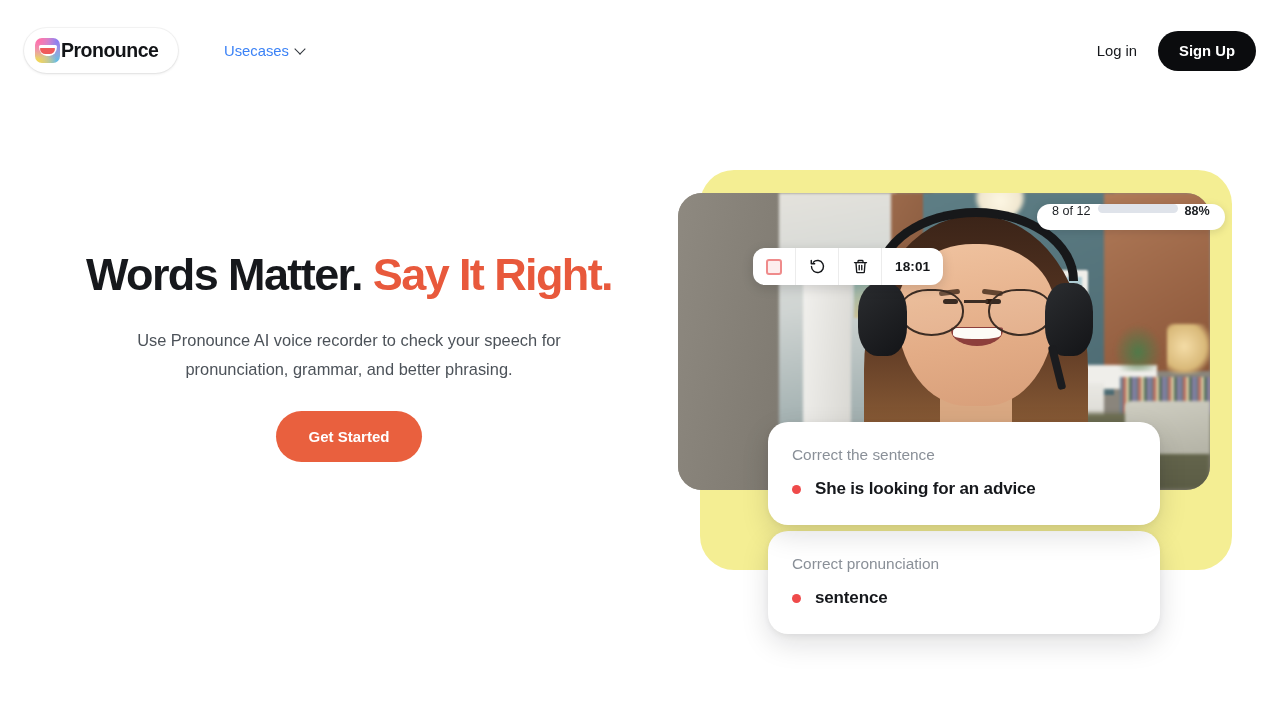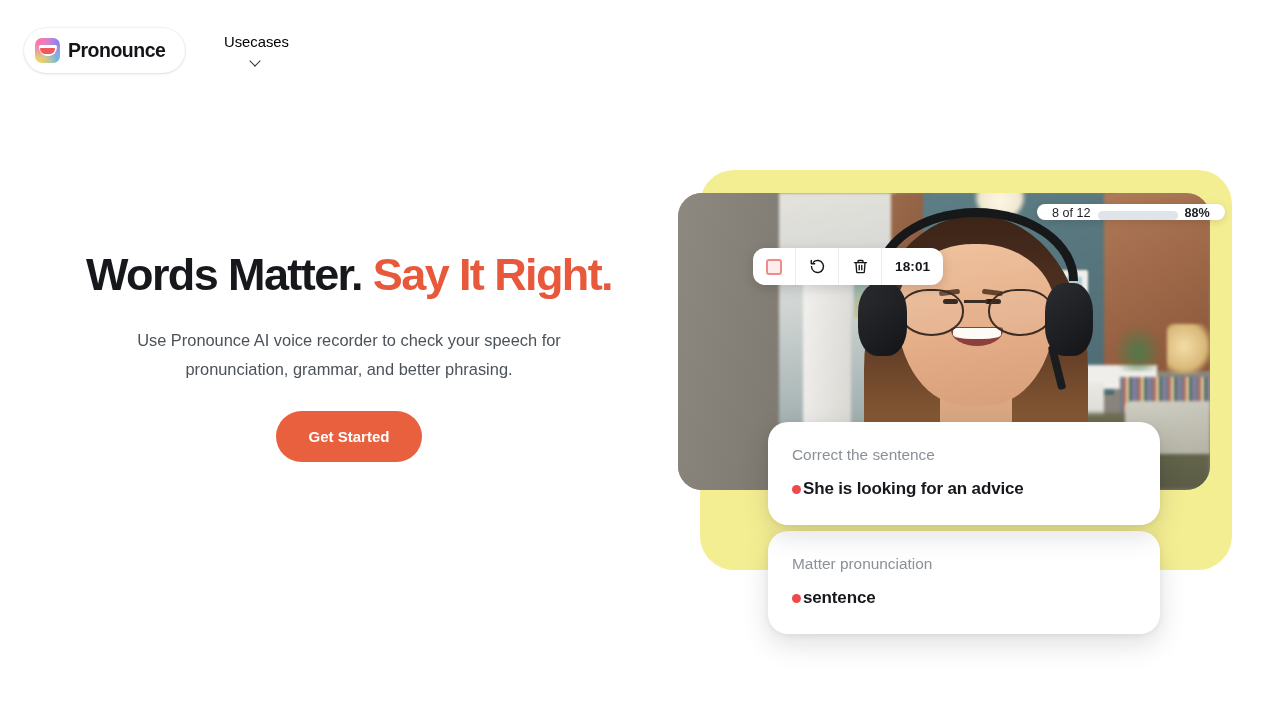--- a/index.html
+++ b/index.html
@@ -19,21 +19,21 @@
     top: 0; left: 0;
     width: 1280px; height: 100px;
     background: #ffffff;
     z-index: 50;
   }
   .brand-pill {
     position: absolute;
     left: 24px; top: 28px;
     height: 45px;
     display: flex; align-items: center;
-    gap: 8px;
+    gap: 1px;
     padding: 0 20px 0 11px;
     background: #ffffff;
     border-radius: 999px;
     box-shadow: 0 1px 3px rgba(16,18,22,.10), 0 0 0 1px rgba(20,22,28,.045);
     cursor: pointer;
   }
   .brand-logo {
     width: 25px; height: 25px;
     border-radius: 7px;
     position: relative;
@@ -71,24 +71,23 @@
 
   .nav-left {
     position: absolute;
     left: 222px; top: 28px;
     height: 45px;
     display: flex; align-items: center;
   }
   .nav-item {
     display: flex; align-items: center; gap: 7px;
     font-size: 14.8px;
-    color: #000000;
+    color: #3b82f6;
     cursor: pointer;
     padding: 4px 2px;
-    flex-direction: column;
   }
   .chev {
     width: 11px; height: 11px;
     display: inline-block;
     position: relative;
     top: -1px;
   }
   .chev::before {
     content: "";
     position: absolute;
@@ -358,22 +357,22 @@
   .ph-shoulder {
     position: absolute; left: -6%; top: 80%; width: 40%; height: 20%;
     background: #e0b28d; border-radius: 40% 40% 0 0;
     filter: blur(1px);
   }
 
   
   .progress-pill {
     position: absolute;
     left: 369px; top: 44px;
-    height: 16px;
-    display: flex; align-items: flex-end; gap: 7px;
+    height: 26px;
+    display: flex; align-items: flex-start; gap: 7px;
     padding: 0 15px;
     background: #ffffff;
     border-radius: 999px;
     box-shadow: 0 2px 8px rgba(14,16,20,.13);
     z-index: 12;
   }
   .progress-count {
     font-size: 12.6px;
     color: #1d2024;
     white-space: nowrap;
@@ -441,21 +440,21 @@
     box-shadow: 0 10px 28px rgba(16,18,24,.13), 0 2px 6px rgba(16,18,24,.06);
     z-index: 14;
   }
   .sugg-card.card-1 { left: 100px; top: 262px; }
   .sugg-card.card-2 { left: 100px; top: 371px; z-index: 13; }
   .sugg-label {
     font-size: 15.4px;
     color: #8a9098;
     margin-bottom: 15px;
   }
-  .sugg-row { display: flex; align-items: center; gap: 2px; }
+  .sugg-row { display: flex; align-items: center; gap: 14px; }
   .sugg-dot {
     width: 9px; height: 9px; border-radius: 50%;
     background: #ef4a4a; flex: 0 0 auto;
   }
   .sugg-text {
     font-size: 17px;
     font-weight: bold;
     color: #16181c;
     letter-spacing: -.15px;
   }
@@ -472,20 +471,24 @@
     <span class="brand-name">Pronounce</span>
   </div>
 
   <nav class="nav-left">
     <div class="nav-item">
       <span>Usecases</span>
       <span class="chev"></span>
     </div>
   </nav>
 
+  <div class="nav-right">
+    <span class="login-link">Log in</span>
+    <button class="signup-btn">Sign Up</button>
+  </div>
 
 </header>
 
 <section class="hero-copy">
   <h1 class="hero-title">
     <span>Words Matter.</span>
     <span class="accent">Say It Right.</span>
   </h1>
   <p class="hero-sub">Use Pronounce AI voice recorder to check your speech for pronunciation, grammar, and better phrasing.</p>
   <div class="cta-wrap">
@@ -575,20 +578,20 @@
 
   <div class="sugg-card card-1">
     <div class="sugg-label">Correct the sentence</div>
     <div class="sugg-row">
       <span class="sugg-dot"></span>
       <span class="sugg-text">She is looking for an advice</span>
     </div>
   </div>
 
   <div class="sugg-card card-2">
-    <div class="sugg-label">Matter pronunciation</div>
+    <div class="sugg-label">Correct pronunciation</div>
     <div class="sugg-row">
       <span class="sugg-dot"></span>
       <span class="sugg-text">sentence</span>
     </div>
   </div>
 
 </section>
 
 </body></html>

